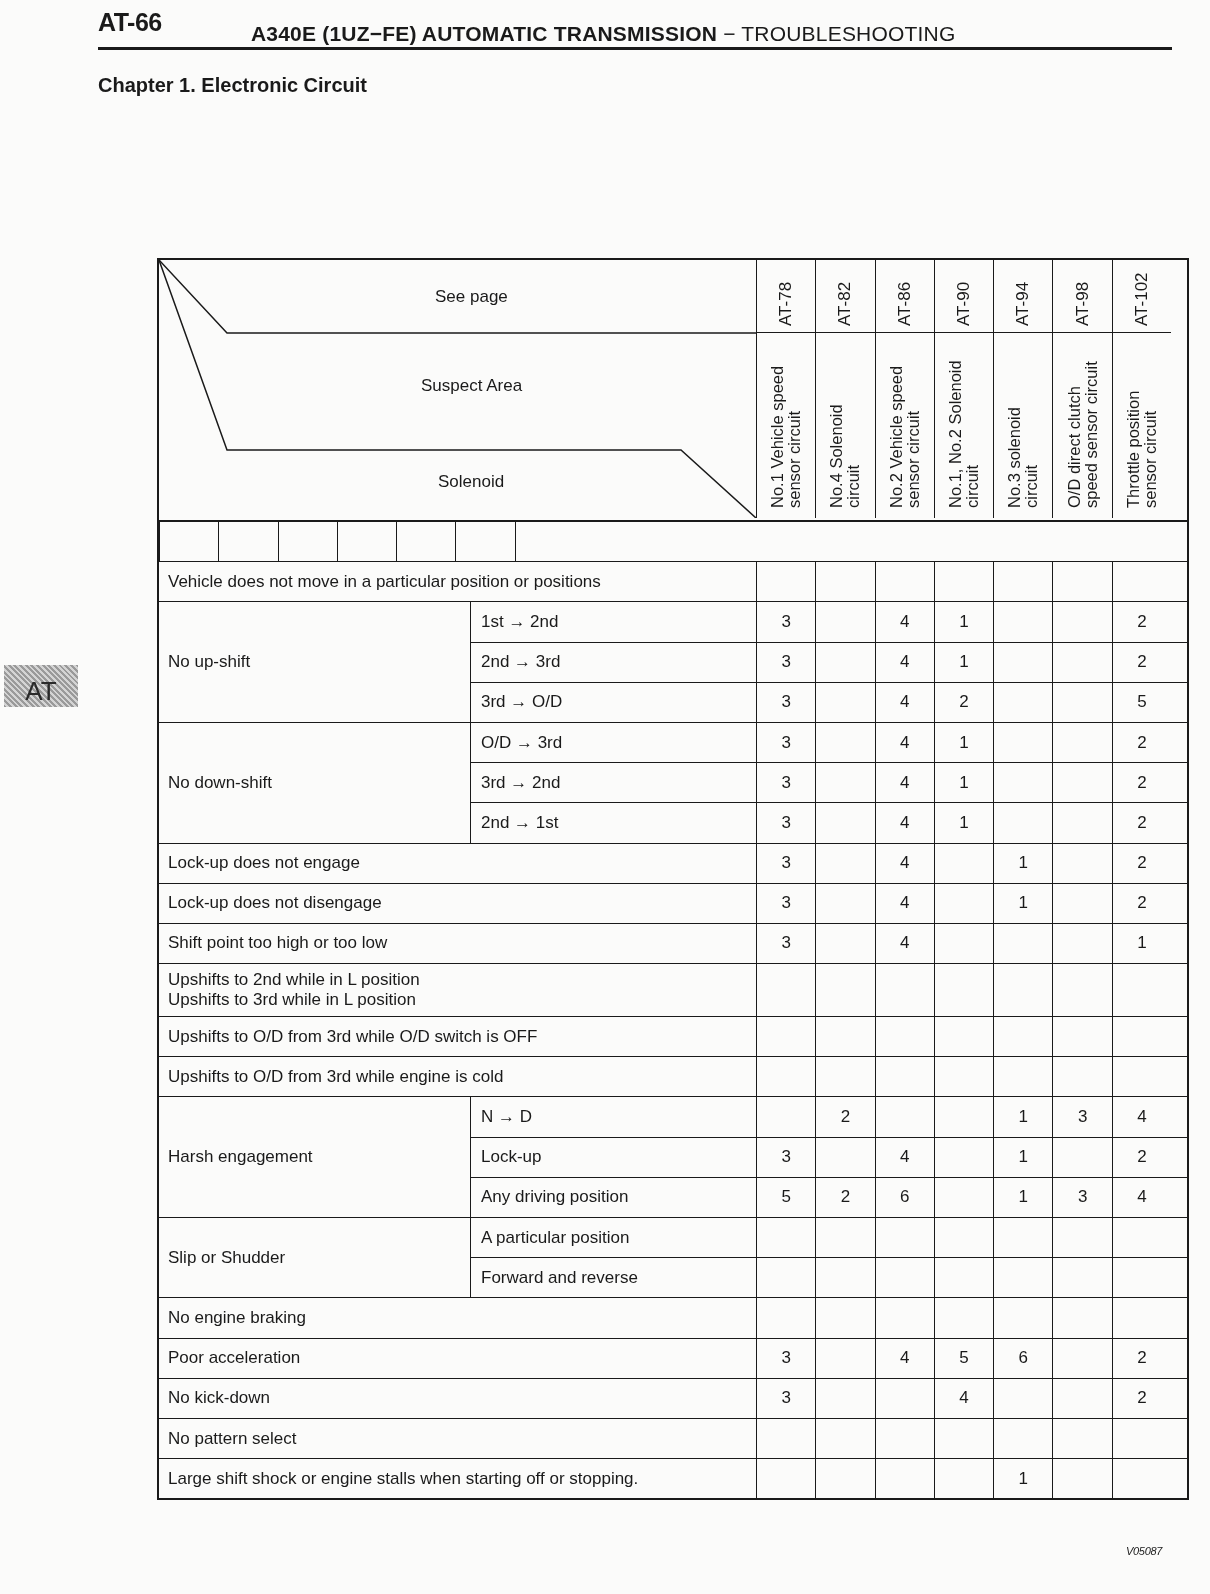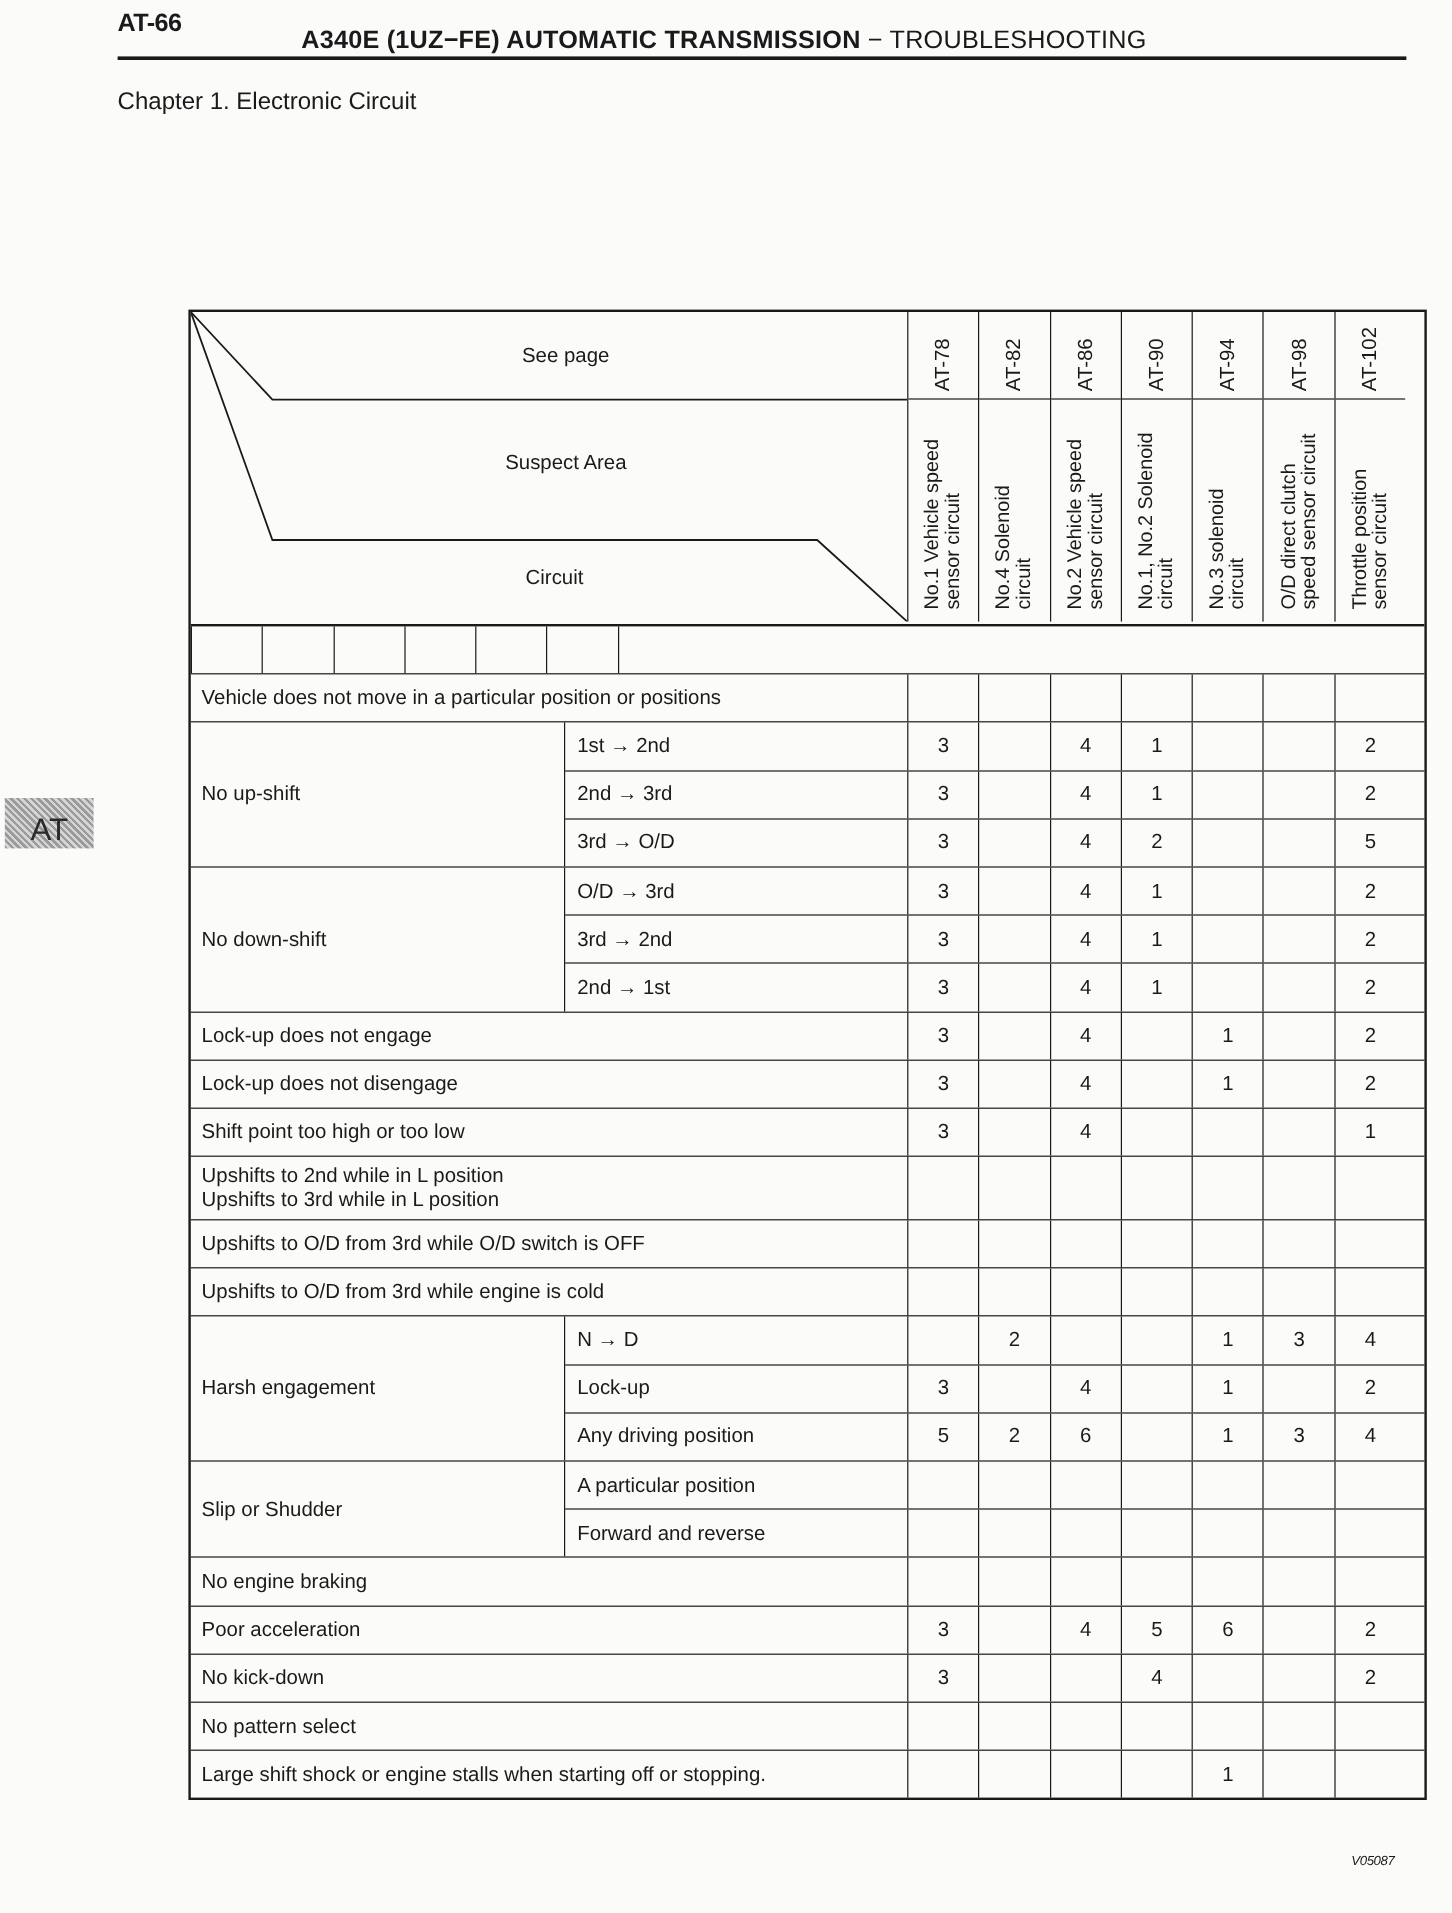--- a/index.html
+++ b/index.html
@@ -1,25 +1,25 @@
 <!DOCTYPE html>
 <html><head>
 <meta charset="utf-8">
 <style>
   html, body { margin: 0; padding: 0; }
   body {
     width: 1210px; height: 1594px; position: relative; overflow: hidden;
     background: #fbfbfa; color: #1a1a1a;
     font-family: "Liberation Sans", "DejaVu Sans", sans-serif;
   }
-  .page-num { position: absolute; left: 98px; top: 8px; font-size: 21px; font-weight: bold; letter-spacing: -0.5px; }
+  .page-num { position: absolute; left: 98px; top: 8px; font-size: 25px; font-weight: bold; letter-spacing: -0.5px; }
   .header-title { position: absolute; left: 251px; top: 22px; font-size: 21px; letter-spacing: 0.2px; }
   .header-title b { font-weight: bold; }
   .header-rule { position: absolute; left: 98px; top: 47px; width: 1074px; height: 3px; background: #1a1a1a; }
-  .chapter { position: absolute; left: 98px; top: 74px; font-size: 20px; font-weight: normal; text-align: center; }
+  .chapter { position: absolute; left: 98px; top: 74px; font-size: 20px; font-weight: bold; text-align: center; }
   .side-tab {
     position: absolute; left: 4px; top: 665px; width: 74px; height: 42px;
     background: repeating-linear-gradient(45deg,#9a9a9a 0 2px,#d4d4d4 2px 4px);
     display: flex; align-items: flex-end; justify-content: center;
   }
   .side-tab span { font-size: 26px; color: #2a2a2a; font-weight: normal; background: transparent; }
   .figure-code { position: absolute; left: 1126px; top: 1545px; font-size: 11px; letter-spacing: -0.3px; font-style: italic; }
 
   
   .tbl { position: absolute; left: 117px; top: 258px; width: 1032px; border: 2px solid #1a1a1a; box-sizing: border-box; margin-left: 40px; }
@@ -65,21 +65,21 @@
 
 <div class="tbl">
   <div class="head">
     <div class="head-diag">
       <svg width="597" height="258">
         <polyline points="0,0 68,73 597,73" fill="none" stroke="#1a1a1a" stroke-width="1.5"></polyline>
         <polyline points="0,0 68,190 522,190 597,258" fill="none" stroke="#1a1a1a" stroke-width="1.5"></polyline>
       </svg>
       <div class="head-label" style="left:276px;top:27px;">See page</div>
       <div class="head-label" style="left:262px;top:116px;">Suspect Area</div>
-      <div class="head-label" style="left:279px;top:212px;">Circuit</div>
+      <div class="head-label" style="left:279px;top:212px;">Solenoid</div>
     </div>
     <div class="head-cols" id="head-cols">
         <div class="hcol">
           <div class="pg">
             <span>AT-78</span>
           </div>
           <div class="sa">
             <span>No.1 Vehicle speed
 sensor circuit</span>
           </div>

